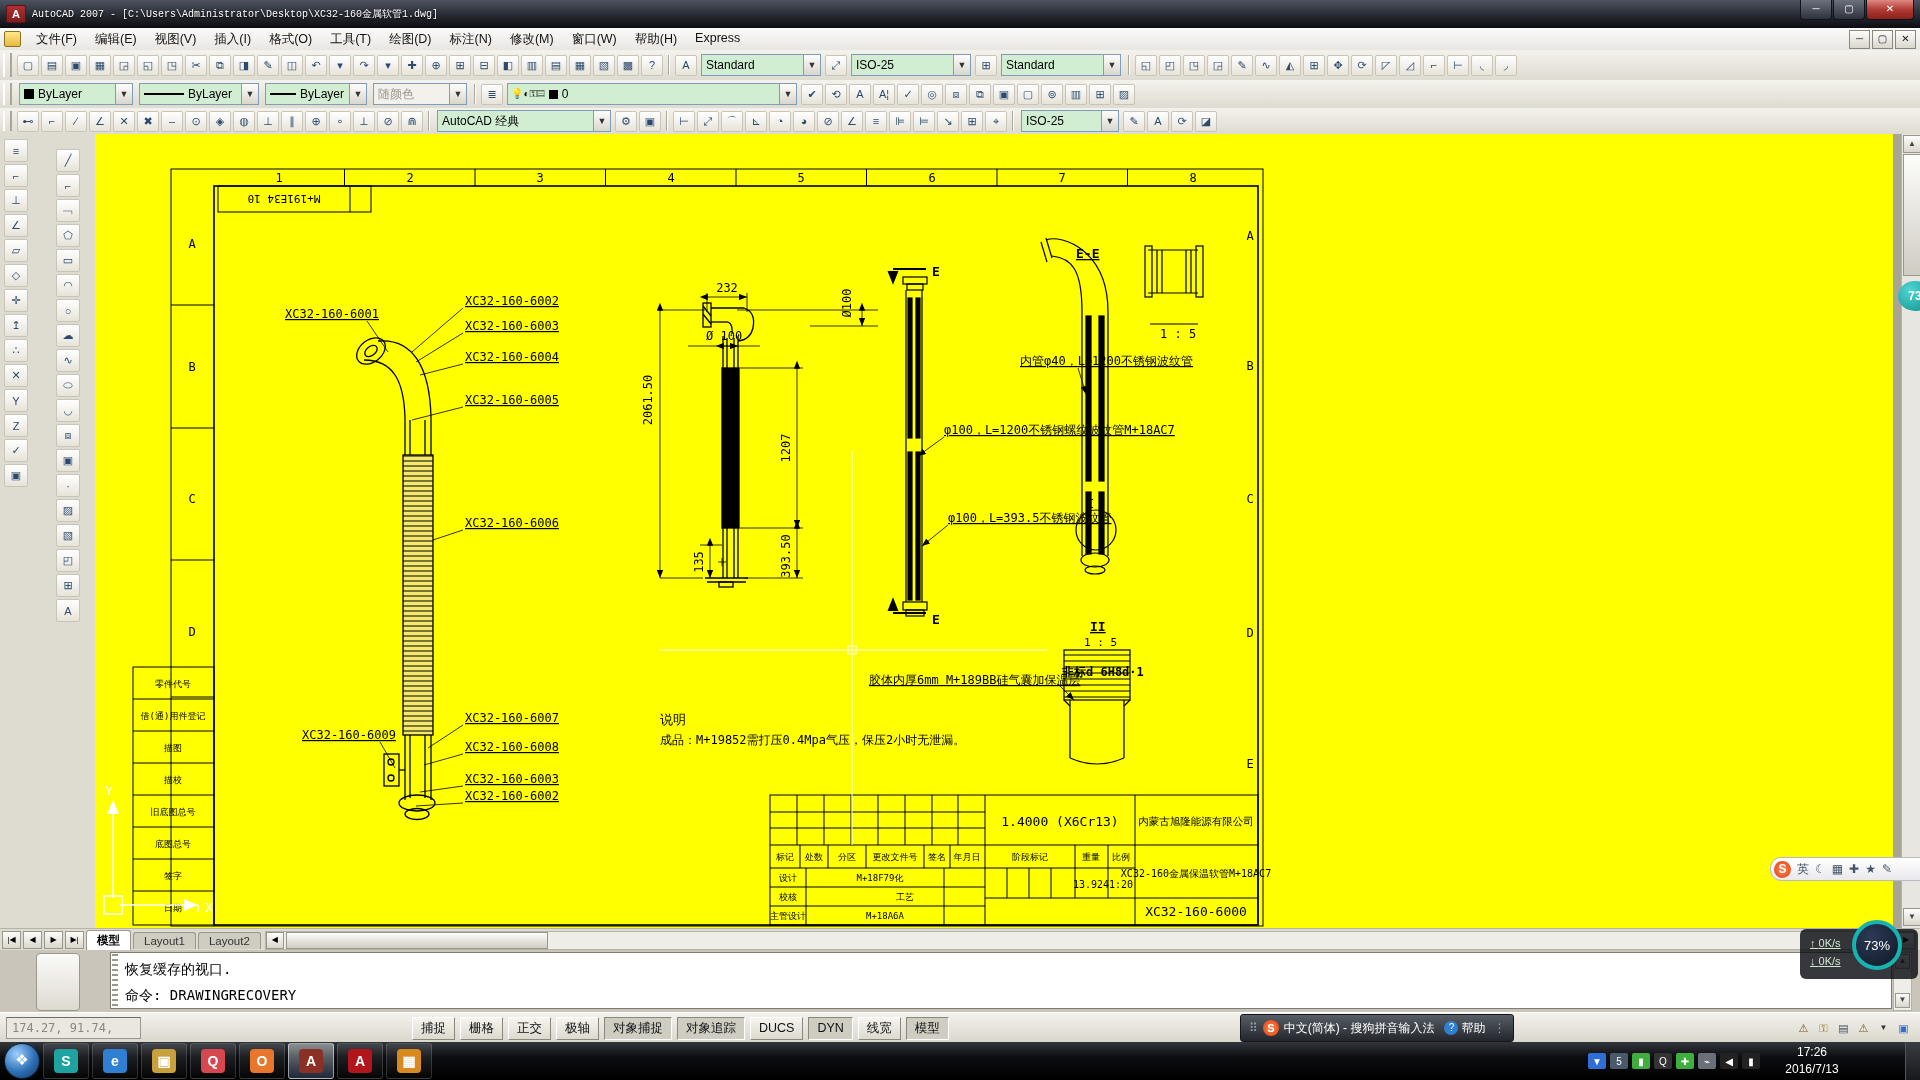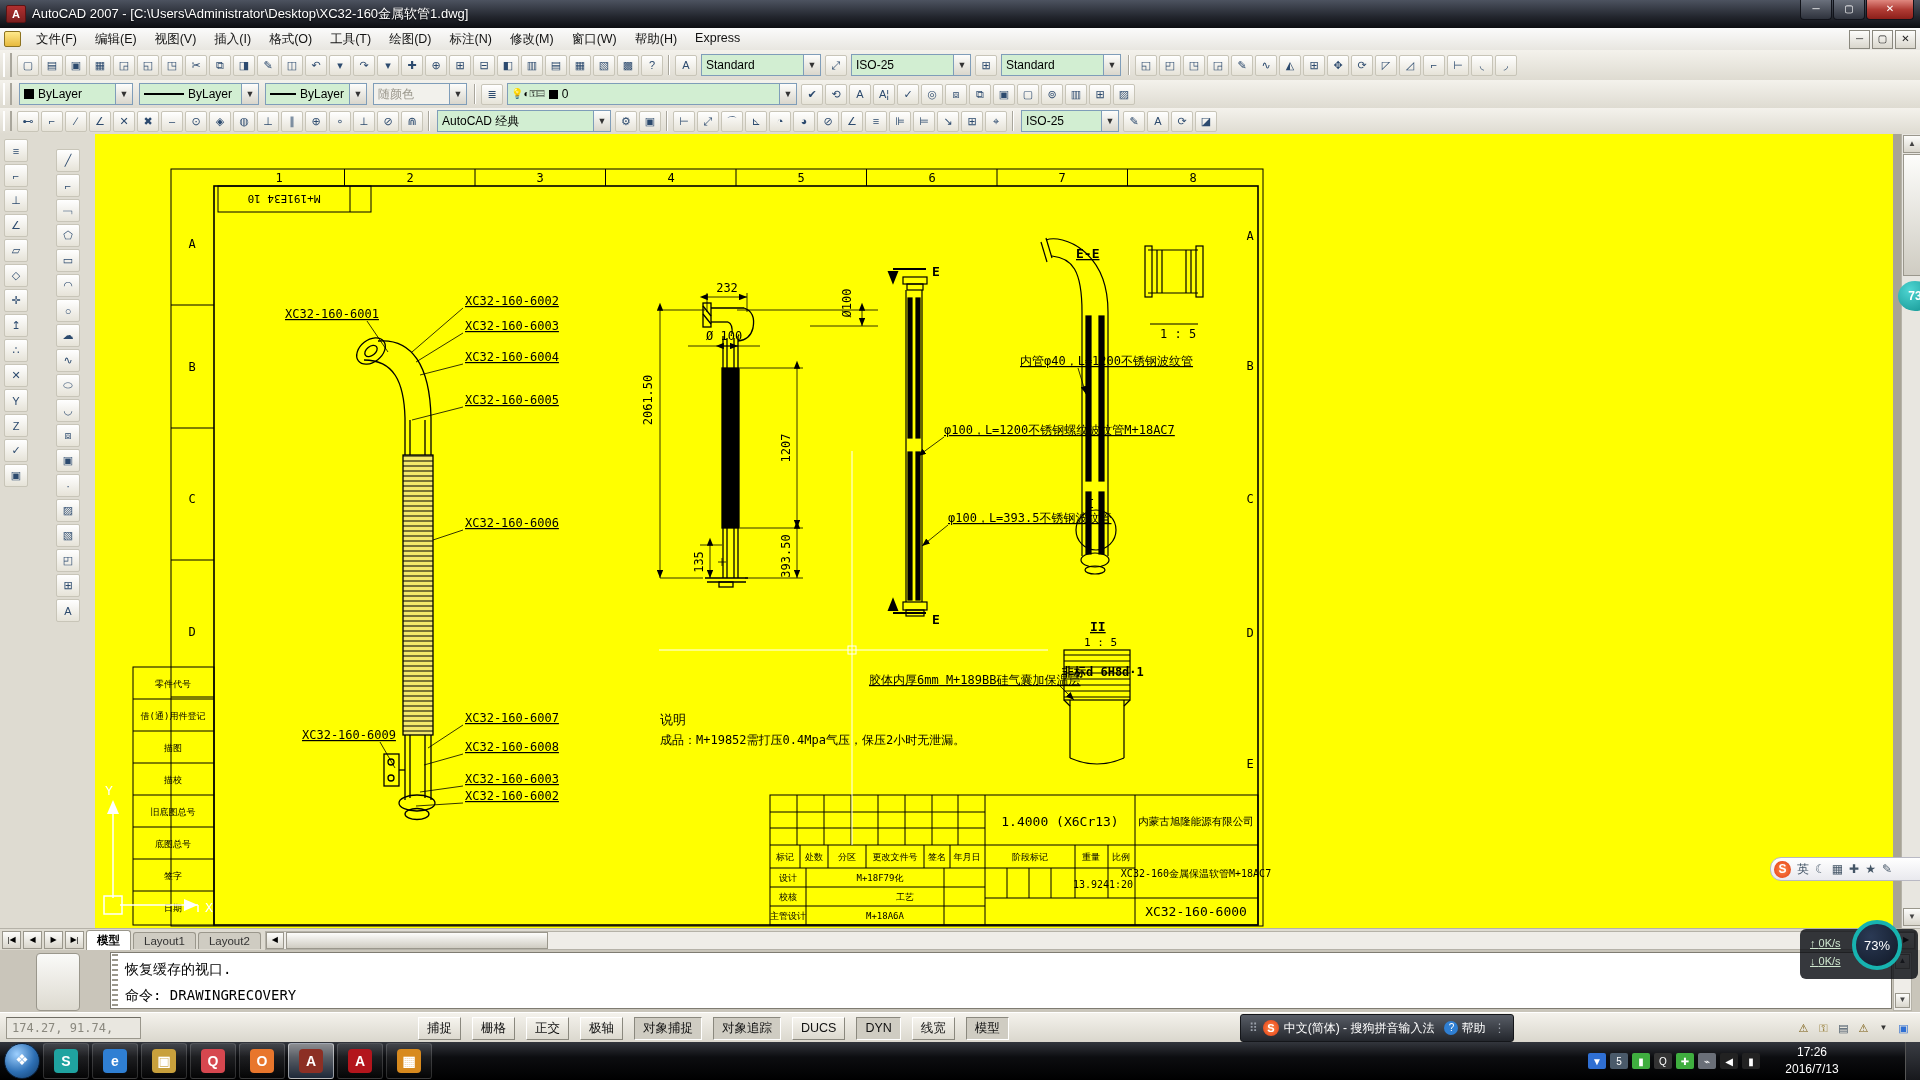--- a/index.html
+++ b/index.html
@@ -4,21 +4,21 @@
 <style>
   html,body{margin:0;padding:0;background:#000;}
   .screen{position:relative;width:1920px;height:1080px;overflow:hidden;
     font-family:"Liberation Sans",sans-serif;background:#d4d0c8;-webkit-font-smoothing:none;}
   
   .titlebar{position:absolute;left:0;top:0;width:1920px;height:28px;
     background:linear-gradient(#4d5360,#23262e 60%,#0c0d11);display:flex;align-items:center;color:#fff;}
   .titlebar .appico{width:18px;height:16px;margin:0 6px 0 6px;background:linear-gradient(#b03030,#7c1f1f);
     border:1px solid #5a1414;border-radius:2px;color:#fff;font-size:11px;font-weight:bold;
     display:flex;align-items:center;justify-content:center;}
-  .titlebar .ttl{font-size:13px;text-shadow:0 1px 2px #000;white-space:nowrap;}
+  .titlebar .ttl{font-size:10px;text-shadow:0 1px 2px #000;white-space:nowrap;font-family:Liberation Mono, monospace;}
   .winbtns{position:absolute;right:6px;top:0;display:flex;}
   .wbtn{width:30px;height:19px;border:1px solid #11131a;border-top:none;border-radius:0 0 4px 4px;
     background:linear-gradient(#6a707c,#2e323c);color:#fff;font-size:10px;line-height:18px;text-align:center;margin-left:1px;}
   .wbtn.close{width:46px;background:linear-gradient(#e08880,#b13c35 50%,#8c1f1a);}
   
   .menubar{position:absolute;left:0;top:28px;width:1920px;height:22px;background:linear-gradient(#fbfbfb,#e8e6e0);
     border-bottom:1px solid #b5b2a8;display:flex;align-items:center;font-size:12.5px;color:#111;}
   .menubar .docico{width:15px;height:14px;margin:0 6px 0 4px;background:linear-gradient(#ffe98c,#e7b93c);
     border:1px solid #8d7320;border-radius:2px;}
   .menubar .mi{padding:2px 9px;white-space:nowrap;}
@@ -79,21 +79,21 @@
     font-family:"DejaVu Sans Mono","Liberation Mono",monospace;font-size:14px;color:#000;padding:3px 6px 18px 14px;box-sizing:border-box;}
   .cmdbox .cl{height:26px;line-height:26px;white-space:pre;}
   .cmddots{position:absolute;left:112px;top:4px;width:6px;height:52px;
     background:repeating-linear-gradient(#9a978c 0 2px,transparent 2px 5px);}
   .cmdscroll{position:absolute;right:8px;top:2px;width:17px;height:57px;background:#efede8;border:1px solid #b5b2a8;}
   
   .statusbar{position:absolute;left:0;top:1012px;width:1920px;height:30px;background:linear-gradient(#f4f2ec,#d9d6cc);
     border-top:1px solid #fff;display:flex;align-items:center;font-size:12.5px;}
   .coords{width:128px;height:20px;margin-left:6px;border:1px solid #9a978c;border-top-color:#6f6d64;background:#e9e7e0;
     color:#8a887e;font-size:12px;line-height:20px;padding-left:5px;font-family:"DejaVu Sans Mono",monospace;}
-  .stbtn{height:21px;padding:0 8px;margin-left:11px;border:1px solid #fff;border-right-color:#8a887e;border-bottom-color:#8a887e;
+  .stbtn{height:21px;padding:0 8px;margin-left:5px;border:1px solid #fff;border-right-color:#8a887e;border-bottom-color:#8a887e;
     background:linear-gradient(#f6f4ee,#dcd9cf);line-height:20px;color:#111;white-space:nowrap;}
   .stbtn.on{border:1px solid #8a887e;border-right-color:#fff;border-bottom-color:#fff;background:#cfccc2;}
   .langbar{position:absolute;left:1240px;top:1014px;height:26px;display:flex;align-items:center;padding:0 8px;
     background:linear-gradient(#585d66,#23262c);border:1px solid #14161a;border-radius:3px;color:#fff;font-size:12px;}
   .langbar .slogo{width:16px;height:16px;border-radius:50%;background:radial-gradient(#ff8a4b,#e23b12);color:#fff;
     font-weight:bold;font-size:11px;text-align:center;line-height:16px;margin-right:5px;}
   .langbar .qico{width:14px;height:14px;border-radius:50%;background:#2f7fd3;color:#fff;font-size:10px;
     text-align:center;line-height:14px;margin:0 3px 0 10px;}
   .trayico{width:17px;height:16px;margin-left:3px;font-size:11px;text-align:center;line-height:16px;color:#7a5c10;}
   

